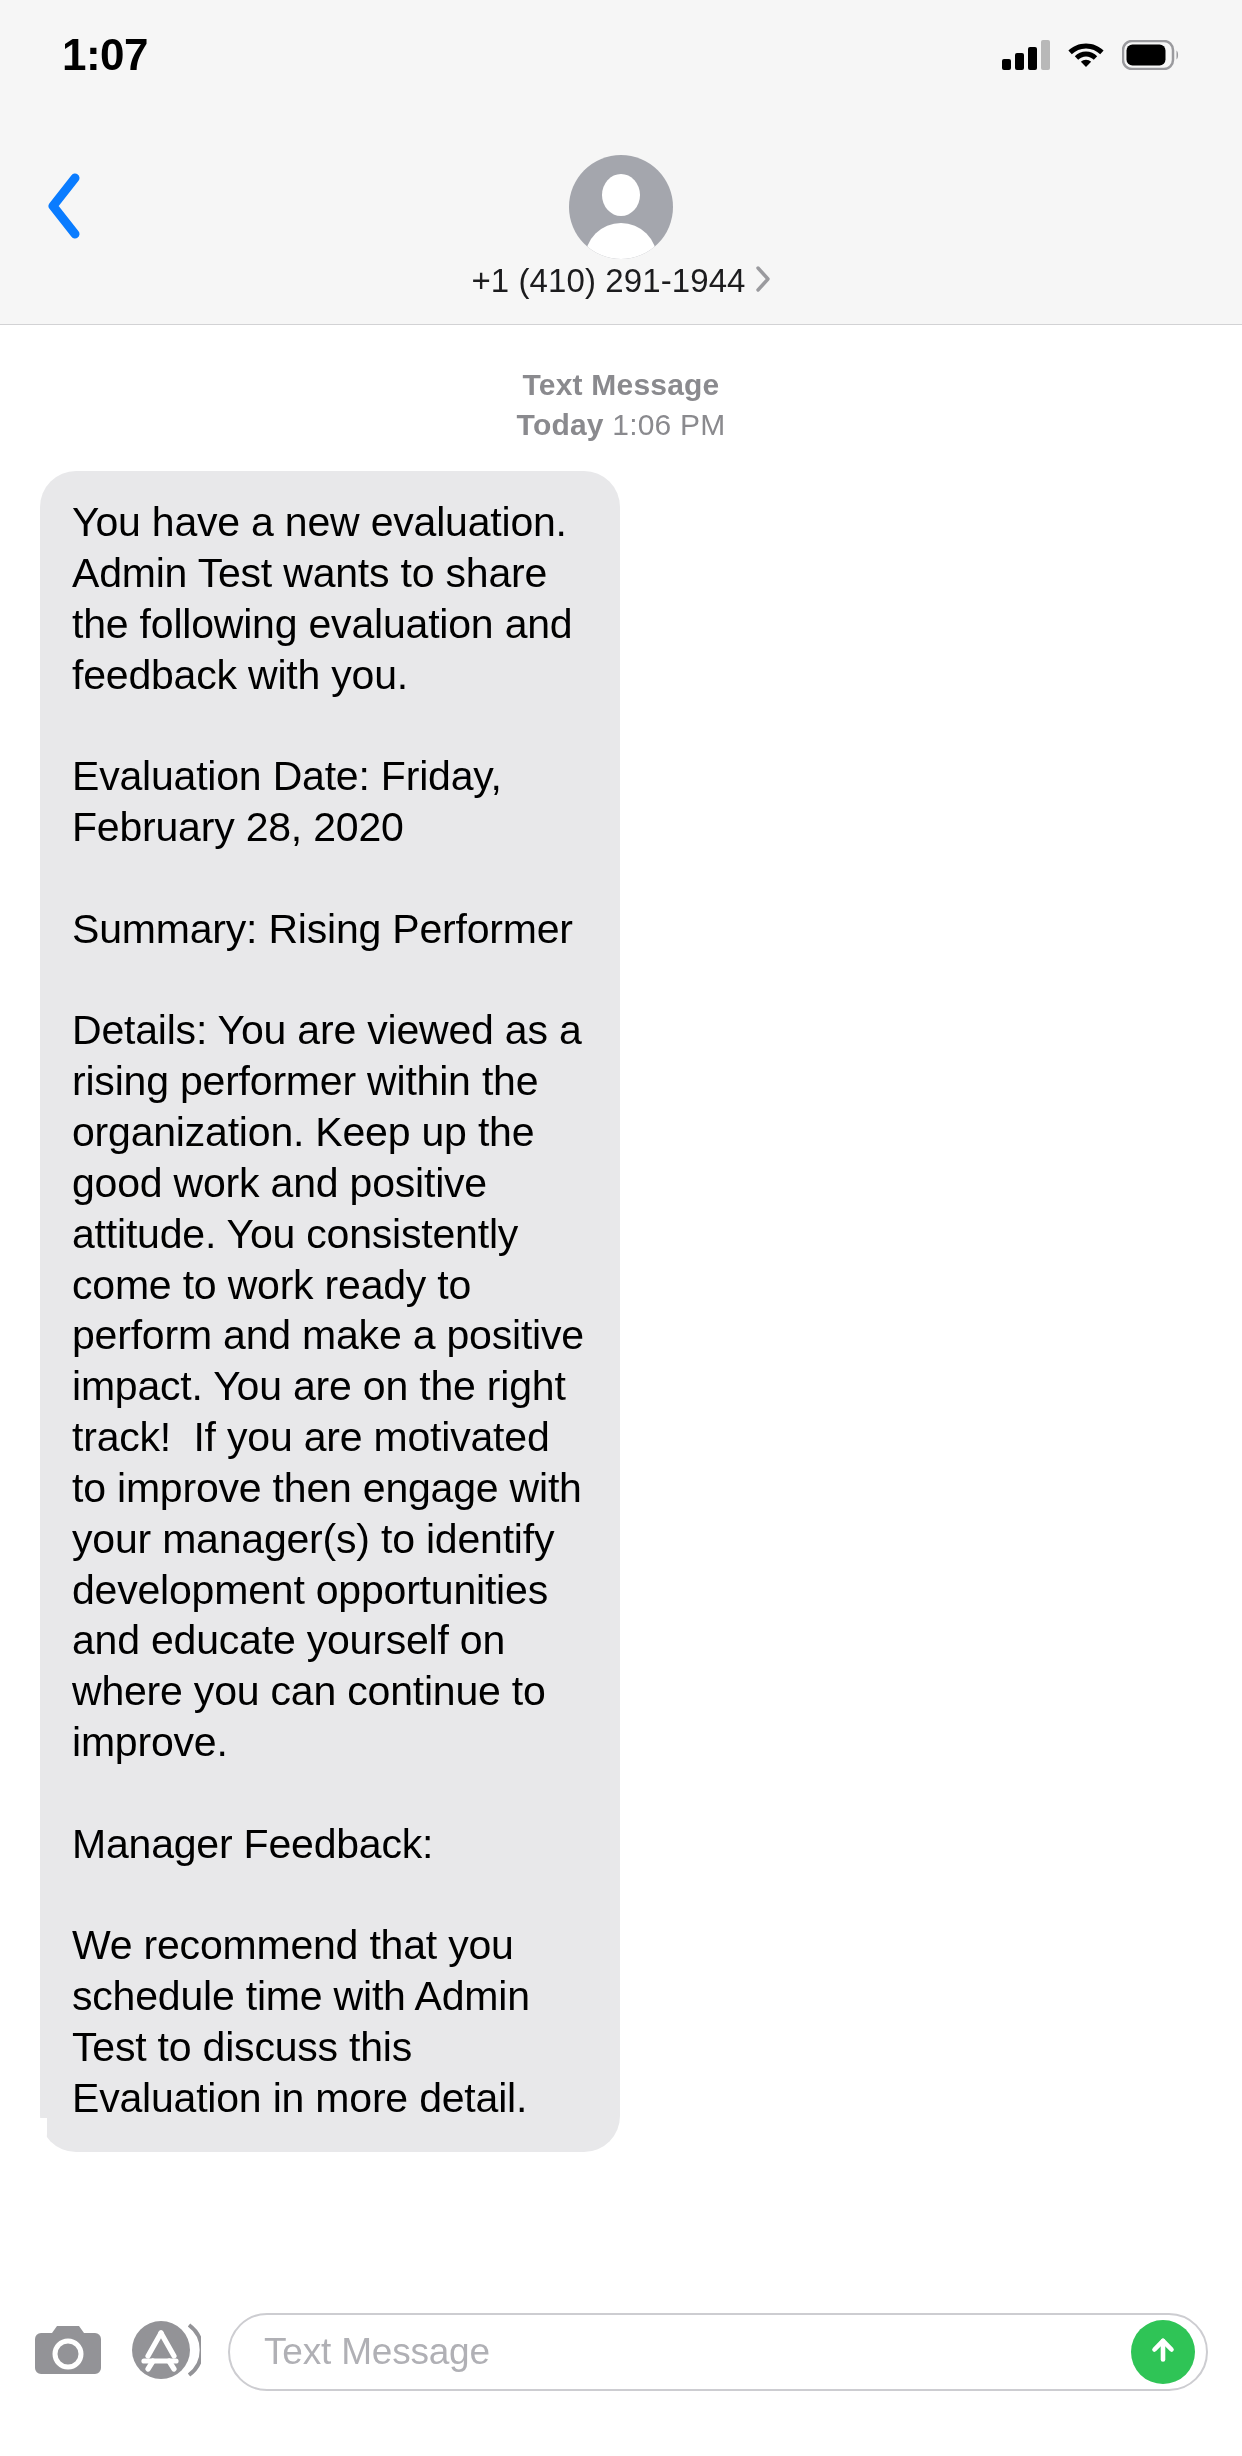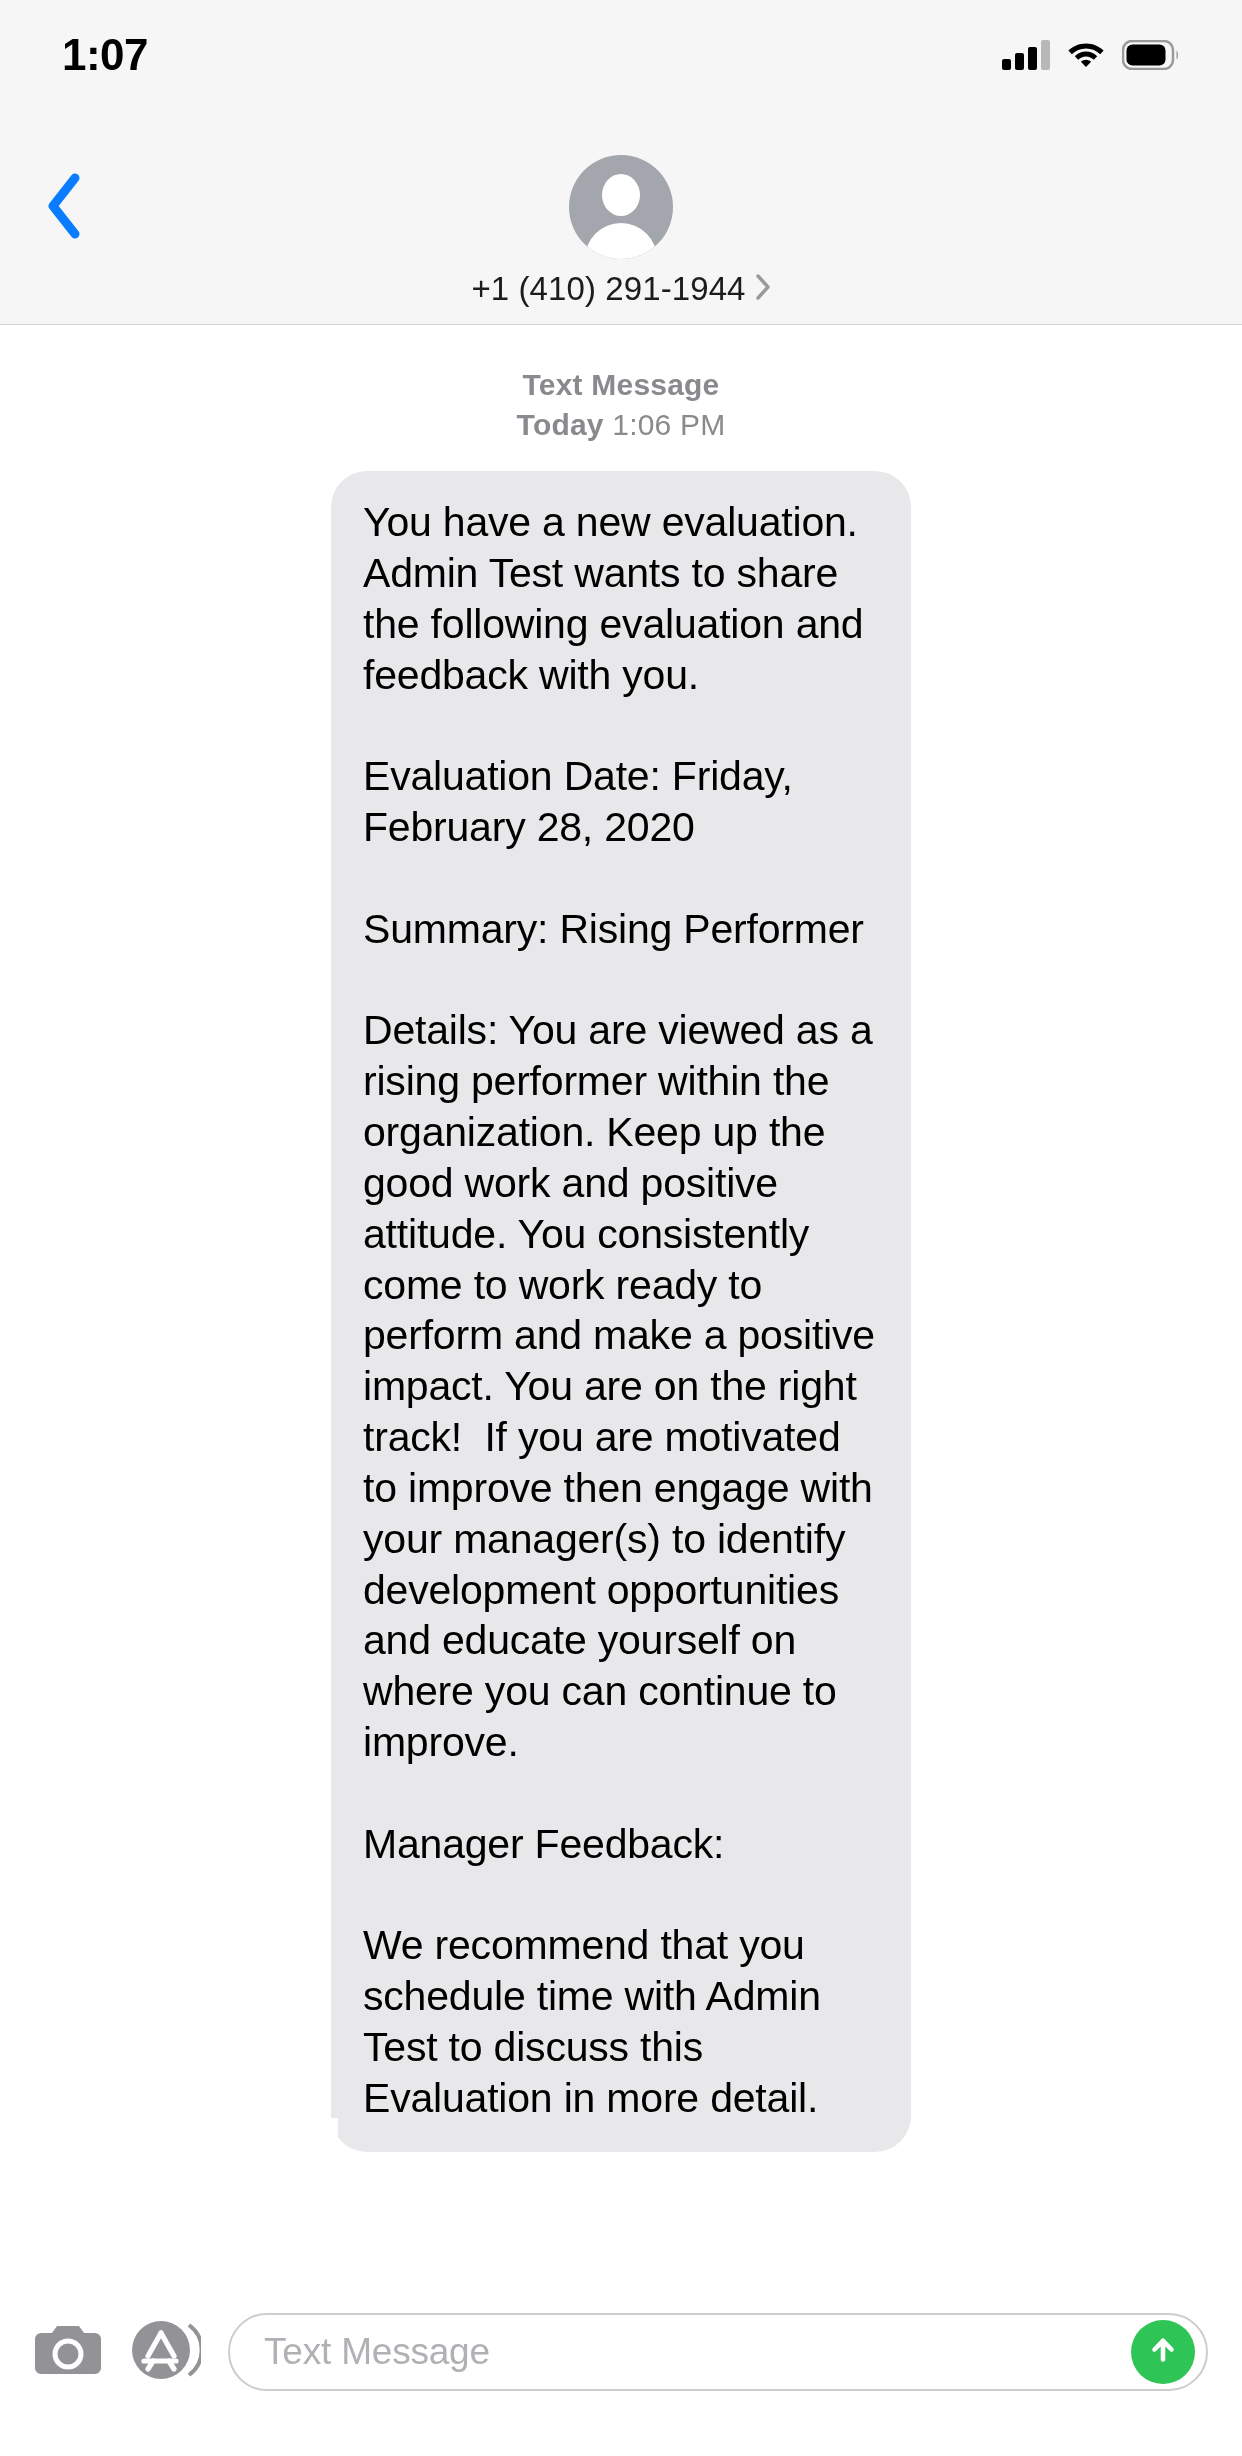--- a/index.html
+++ b/index.html
@@ -115,21 +115,21 @@
     position: absolute;
     width: 72px;
     height: 58px;
     background: #ffffff;
     border-radius: 40px 40px 0 0;
     left: 50%;
     transform: translateX(-50%);
     top: 68px;
   }
   .contact-name-row {
-    margin-top: 11px;
+    margin-top: 3px;
     display: flex;
     align-items: center;
     gap: 9px;
   }
   .contact-name {
     font-size: 33px;
     color: #1c1c1e;
     letter-spacing: 0.1px;
   }
 
@@ -160,21 +160,21 @@
     color: #8a8a8e;
     letter-spacing: 0.2px;
   }
   .msg-timestamp .ts-day {
     font-weight: bold;
     color: #8a8a8e;
   }
 
   .bubble-row {
     display: flex;
-    justify-content: center;
+    justify-content: flex-start;
   }
   .bubble {
     position: relative;
     max-width: 580px;
     background: #e8e8ea;
     border-radius: 36px;
     padding: 26px 30px 28px 32px;
     font-size: 41px;
     line-height: 1.24;
     color: #000000;

